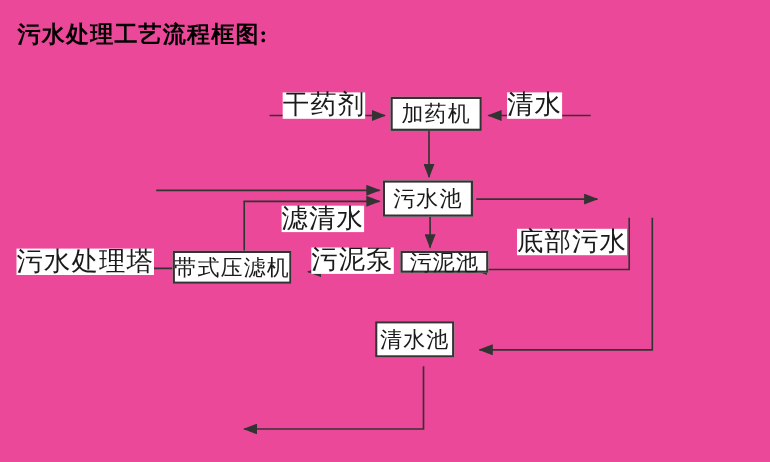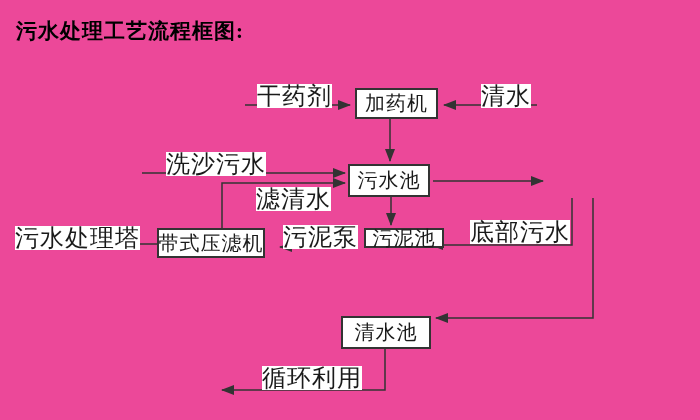--- a/index.html
+++ b/index.html
@@ -47,28 +47,28 @@
     letter-spacing: 1px;
     white-space: nowrap;
     background: #ffffff;
   }
   
   .n-dosing { left: 355px; top: 88px;  width: 83px;  height: 31px; }
   .n-sewage { left: 348px; top: 164px; width: 82px;  height: 33px; }
   .n-tower  { left: 547px; top: 167px; width: 135px; height: 31px; }
   .n-sludge { left: 364px; top: 228px; width: 80px;  height: 20px; }
   .n-press  { left: 157px; top: 228px; width: 108px; height: 30px; }
-  .n-clean  { left: 341px; top: 316px; width: 90px;  height: 33px; font-family: Liberation Mono, monospace; }
+  .n-clean  { left: 341px; top: 292px; width: 72px;  height: 33px; font-family: Liberation Mono, monospace; }
   
   .l-dry      { left: 257px; top: 84px; }
-  .l-clear    { left: 481px; top: 84px; }
+  .l-clear    { left: 461px; top: 84px; }
   .l-sand     { left: 166px; top: 152px; }
   .l-filtered { left: 256px; top: 187px; }
   .l-swpump   { left: 452px; top: 150px; }
-  .l-bottom   { left: 470px; top: 220px; text-align: center; }
+  .l-bottom   { left: 470px; top: 208px; text-align: center; }
   .l-slpump   { left: 283px; top: 225px; }
   .l-mudcake  { left: 15px;  top: 226px; }
   .l-recycle  { left: 262px; top: 366px; }
 </style>
 </head>
 <body>
 
 <div class="canvas">
 
   <div class="title">污水处理工艺流程框图:</div>
@@ -106,20 +106,18 @@
   </div>
   <div class="node n-press">
     <span>带式压滤机</span>
   </div>
   <div class="node n-clean">
     <span>清水池</span>
   </div>
 
   <div class="lbl l-dry">干药剂</div>
   <div class="lbl l-clear">清水</div>
-  <div class="lbl l-sand">洗沙污水</div>
   <div class="lbl l-filtered">滤清水</div>
   <div class="lbl l-bottom">底部污水</div>
   <div class="lbl l-slpump">污泥泵</div>
   <div class="lbl l-mudcake">污水处理塔</div>
-  <div class="lbl l-recycle">循环利用</div>
 
 </div>
 
 </body></html>

